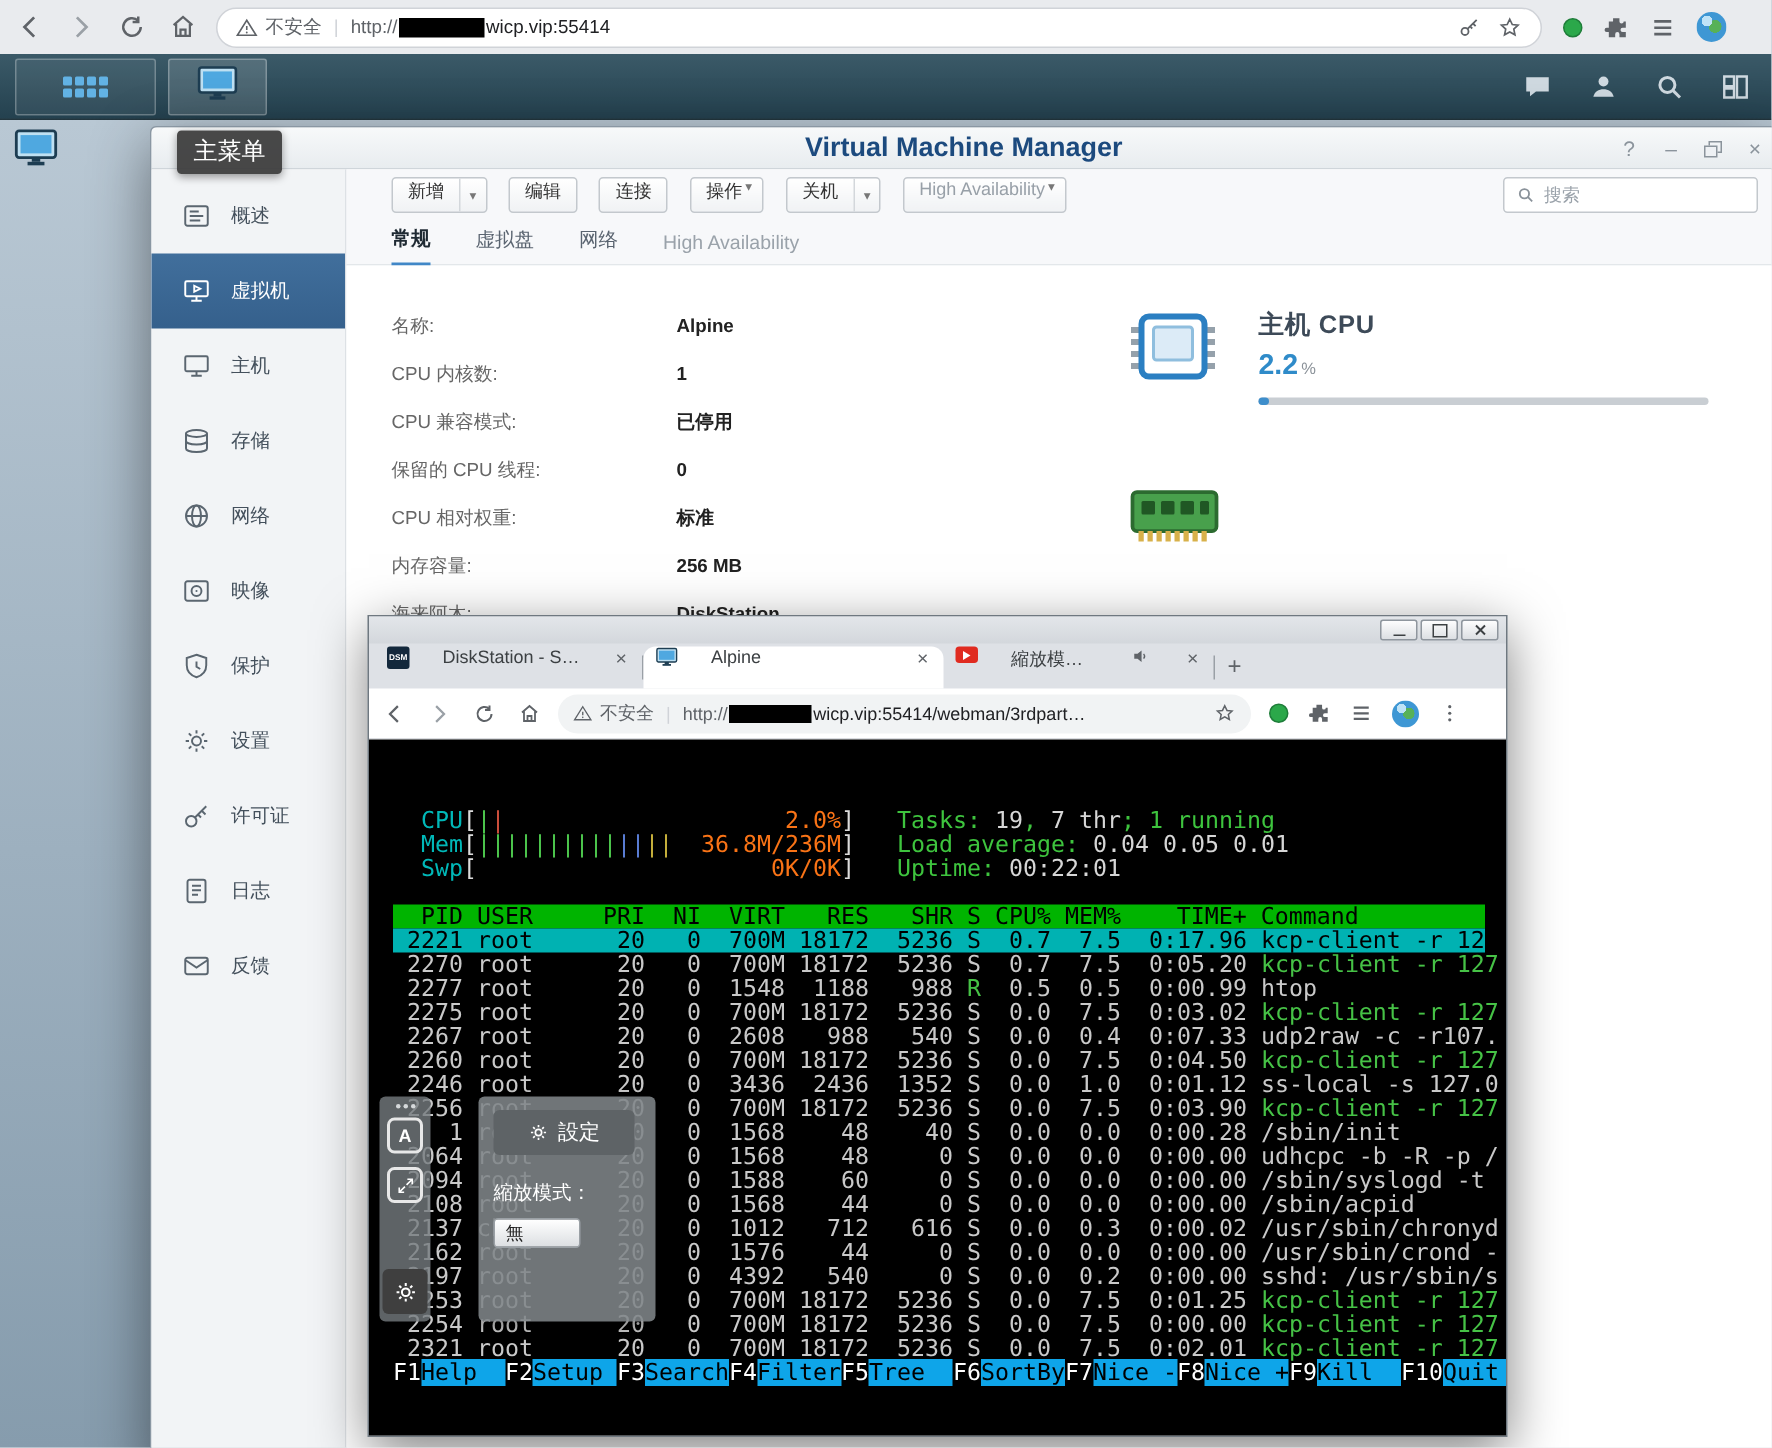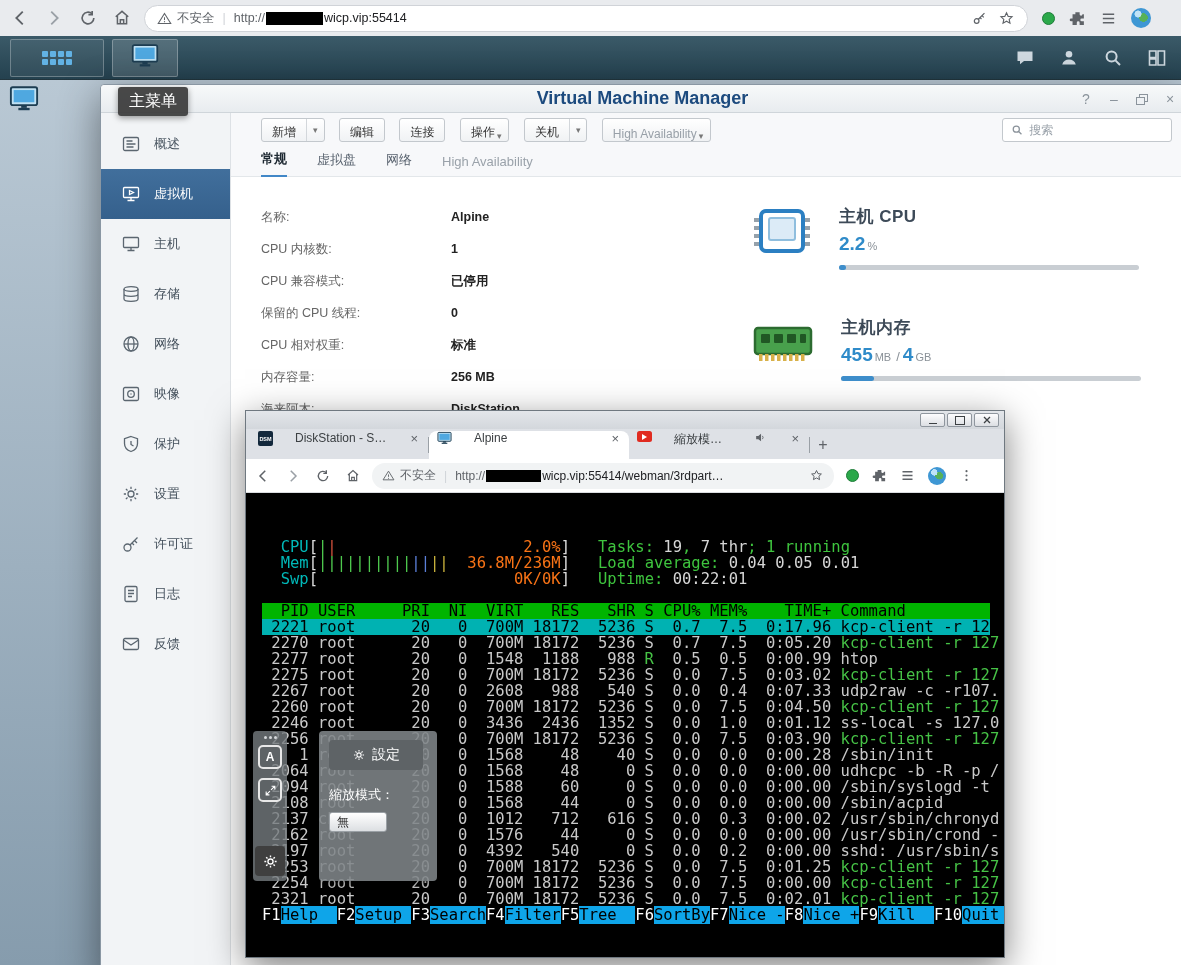--- a/index.html
+++ b/index.html
@@ -50,21 +50,21 @@
 .restore-glyph::before{content:"";position:absolute;left:3px;top:0;width:7px;height:6px;border:1px solid #8b949c}
 .restore-glyph::after{content:"";position:absolute;left:0;top:3px;width:7px;height:6px;border:1px solid #8b949c;background:#eef1f4}
 .vmm-body{flex:1;display:flex;min-height:0}
 .sidebar{width:130px;background:#f2f4f6;border-right:1px solid #dde1e5;padding-top:6px}
 .sitem{display:flex;align-items:center;gap:13px;height:50px;padding-left:20px;font-size:13px;color:#44505c}
 .sitem .sicon{display:flex;align-items:center;color:#5b6670}
 .sitem.active{background:linear-gradient(#416f9c,#35608c);color:#fff}
 .sitem.active .sicon{color:#fff}
 .vmm-main{flex:1;background:#f7f8fa;display:flex;flex-direction:column;position:relative}
 .vmm-toolbar{height:34px;padding:5px 0 0 30px;position:relative}
-.tbtn{display:inline-flex;align-items:flex-end;height:24px;background:linear-gradient(#fff,#f0f2f4);border:1px solid #c3c8cd;border-radius:3px;font-size:12px;color:#333;margin-right:10px;vertical-align:top}
+.tbtn{display:inline-flex;align-items:flex-start;height:24px;background:linear-gradient(#fff,#f0f2f4);border:1px solid #c3c8cd;border-radius:3px;font-size:12px;color:#333;margin-right:10px;vertical-align:top}
 .tbtn .lab{padding:0 10px}
 .tbtn .caret{font-size:9px;color:#777;padding-right:7px}
 .tbtn .caret::after{content:"▾"}
 .tbtn .caret-seg{border-left:1px solid #d3d7db;height:22px;display:flex;align-items:center;padding:0 6px;font-size:9px;color:#777}
 .tbtn .caret-seg::after{content:"▾"}
 .tbtn.disabled{color:#98a0a8}
 .tbtn.disabled .lab{color:#98a0a8}
 .vmm-search{position:absolute;right:12px;top:5px;width:170px;height:24px;background:#fff;border:1px solid #c3c8cd;border-radius:3px;display:flex;align-items:center;padding:0 8px;gap:6px;color:#8a929a}
 .vmm-search input{border:none;outline:none;width:100%;font-size:12px;color:#0369a1;background:transparent;font-family:Liberation Sans, sans-serif}
 .vmm-search input::placeholder{color:#9aa2aa}
@@ -483,29 +483,20 @@
                       <rect x="8" y="38" width="3.5" height="7"></rect>
                       <rect x="14" y="38" width="3.5" height="7"></rect>
                       <rect x="20" y="38" width="3.5" height="7"></rect>
                       <rect x="26" y="38" width="3.5" height="7"></rect>
                       <rect x="32" y="38" width="3.5" height="7"></rect>
                       <rect x="38" y="38" width="3.5" height="7"></rect>
                       <rect x="44" y="38" width="3.5" height="7"></rect>
                       <rect x="50" y="38" width="3.5" height="7"></rect>
                     </g>
                   </svg></span>
-              <div class="ctext">
-                <div class="ctitle">主机内存</div>
-                <div class="cvals">
-                  <span class="big">455</span><span class="unit">MB</span><span class="sep">/</span><span class="big">4</span><span class="unit">GB</span>
-                </div>
-                <div class="pbar">
-                    <div class="pfill" style="width: 11.1%;"></div>
-                  </div>
-              </div>
             </div>
           </div>
         </div>
       </div>
     </div>
   </div>
 
   <div class="tooltip">主菜单</div>
 
   <div class="inner-window">

